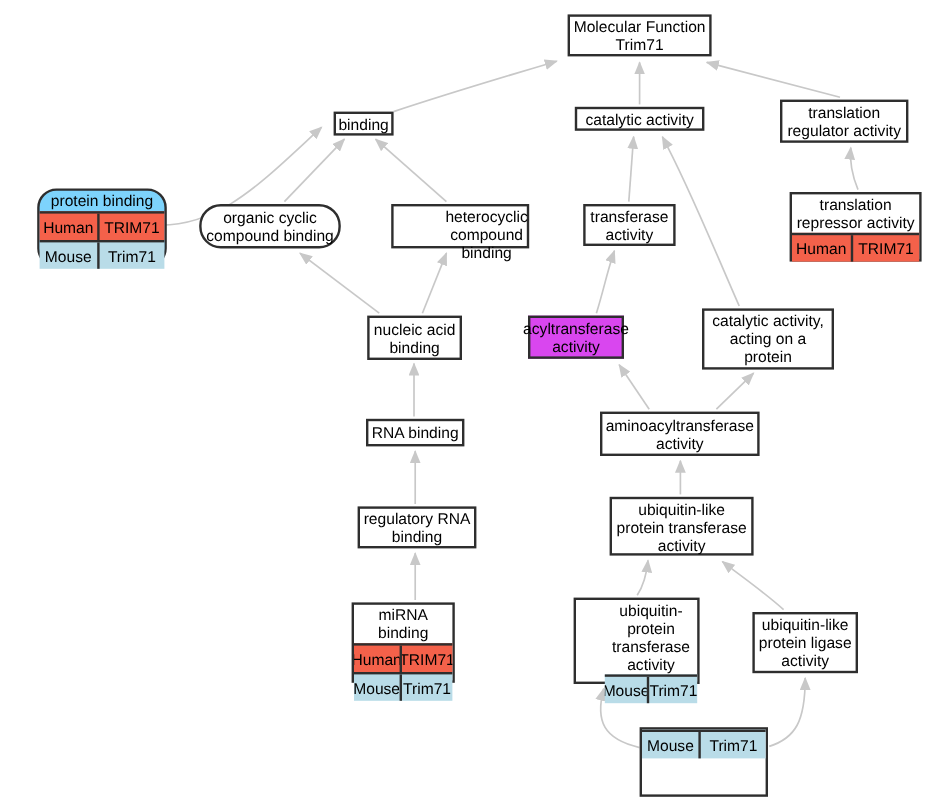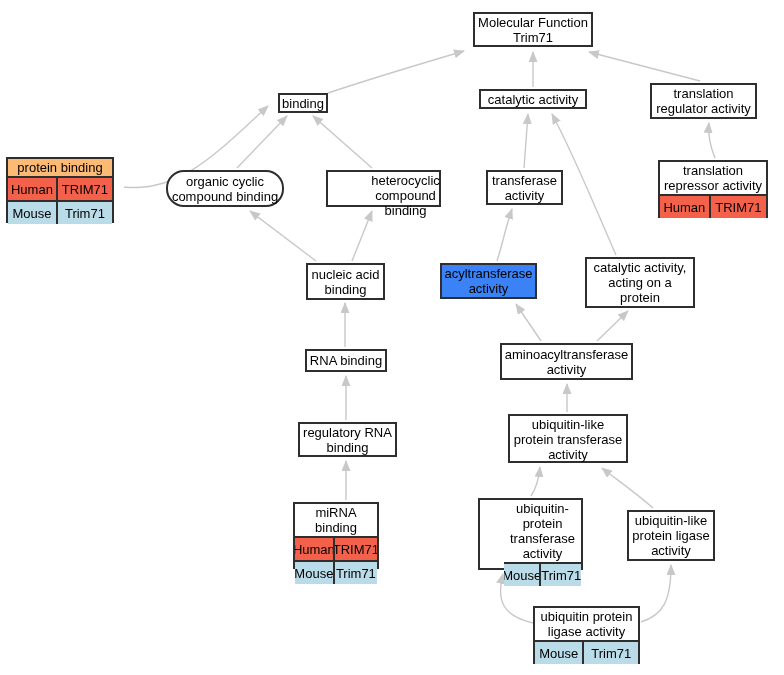--- a/index.html
+++ b/index.html
@@ -107,21 +107,21 @@
       <div class="node" style="left: 278px; top: 93px; width: 50px; height: 20px; border-color: rgb(46, 46, 46); background: rgb(255, 255, 255);">
         <div class="node-label">binding</div>
       </div>
       <div class="node" style="left: 479px; top: 89px; width: 108px; height: 20px; border-color: rgb(46, 46, 46); background: rgb(255, 255, 255);">
         <div class="node-label">catalytic activity</div>
       </div>
       <div class="node" style="left: 650px; top: 83px; width: 107px; height: 36px; border-color: rgb(46, 46, 46); background: rgb(255, 255, 255);">
         <div class="node-label">translation
 regulator activity</div>
       </div>
-      <div class="node" style="left: 6px; top: 157px; width: 108px; height: 66px; border-color: rgb(46, 46, 46); background: #fdba74;">
+      <div class="node" style="left: 31px; top: 157px; width: 108px; height: 66px; border-color: rgb(46, 46, 46); background: #7dd3fc; border-radius: 16px;">
         <div class="node-label">protein binding</div>
         <div class="species-row" style="background: rgb(244, 97, 74); border-top-color: rgb(46, 46, 46);">
           <div class="species-cell species" style="border-right-color: rgb(46, 46, 46);">Human</div>
           <div class="species-cell gene">TRIM71</div>
         </div>
         <div class="species-row" style="background: rgb(185, 220, 232); border-top-color: rgb(46, 46, 46);">
           <div class="species-cell species" style="border-right-color: rgb(46, 46, 46);">Mouse</div>
           <div class="species-cell gene">Trim71</div>
         </div>
       </div>
@@ -147,21 +147,21 @@
       </div>
       <div class="node" style="left: 585px; top: 257px; width: 110px; height: 51px; border-color: rgb(46, 46, 46); background: rgb(255, 255, 255);">
         <div class="node-label">catalytic activity,
 acting on a
 protein</div>
       </div>
       <div class="node" style="left: 306px; top: 263px; width: 79px; height: 37px; border-color: rgb(46, 46, 46); background: rgb(255, 255, 255);">
         <div class="node-label">nucleic acid
 binding</div>
       </div>
-      <div class="node" style="left: 440px; top: 263px; width: 97px; height: 36px; border-color: rgb(46, 46, 46); background: #3b82f6;">
+      <div class="node" style="left: 440px; top: 263px; width: 80px; height: 36px; border-color: rgb(46, 46, 46); background: #d946ef;">
         <div class="node-label">acyltransferase
 activity</div>
       </div>
       <div class="node" style="left: 305px; top: 349px; width: 82px; height: 23px; border-color: rgb(46, 46, 46); background: rgb(255, 255, 255);">
         <div class="node-label">RNA binding</div>
       </div>
       <div class="node" style="left: 500px; top: 343px; width: 133px; height: 37px; border-color: rgb(46, 46, 46); background: rgb(255, 255, 255);">
         <div class="node-label">aminoacyltransferase
 activity</div>
       </div>
@@ -193,21 +193,19 @@
           <div class="species-cell species" style="border-right-color: rgb(46, 46, 46);">Mouse</div>
           <div class="species-cell gene">Trim71</div>
         </div>
       </div>
       <div class="node" style="left: 627px; top: 510px; width: 88px; height: 51px; border-color: rgb(46, 46, 46); background: rgb(255, 255, 255);">
         <div class="node-label">ubiquitin-like
 protein ligase
 activity</div>
       </div>
       <div class="node" style="left: 533px; top: 606px; width: 107px; height: 58px; border-color: rgb(46, 46, 46); background: rgb(255, 255, 255);">
-        <div class="node-label">ubiquitin protein
-ligase activity</div>
         <div class="species-row" style="background: rgb(185, 220, 232); border-top-color: rgb(46, 46, 46);">
           <div class="species-cell species" style="border-right-color: rgb(46, 46, 46);">Mouse</div>
           <div class="species-cell gene">Trim71</div>
         </div>
       </div>
     </div>
 </div>
 
 </body></html>

